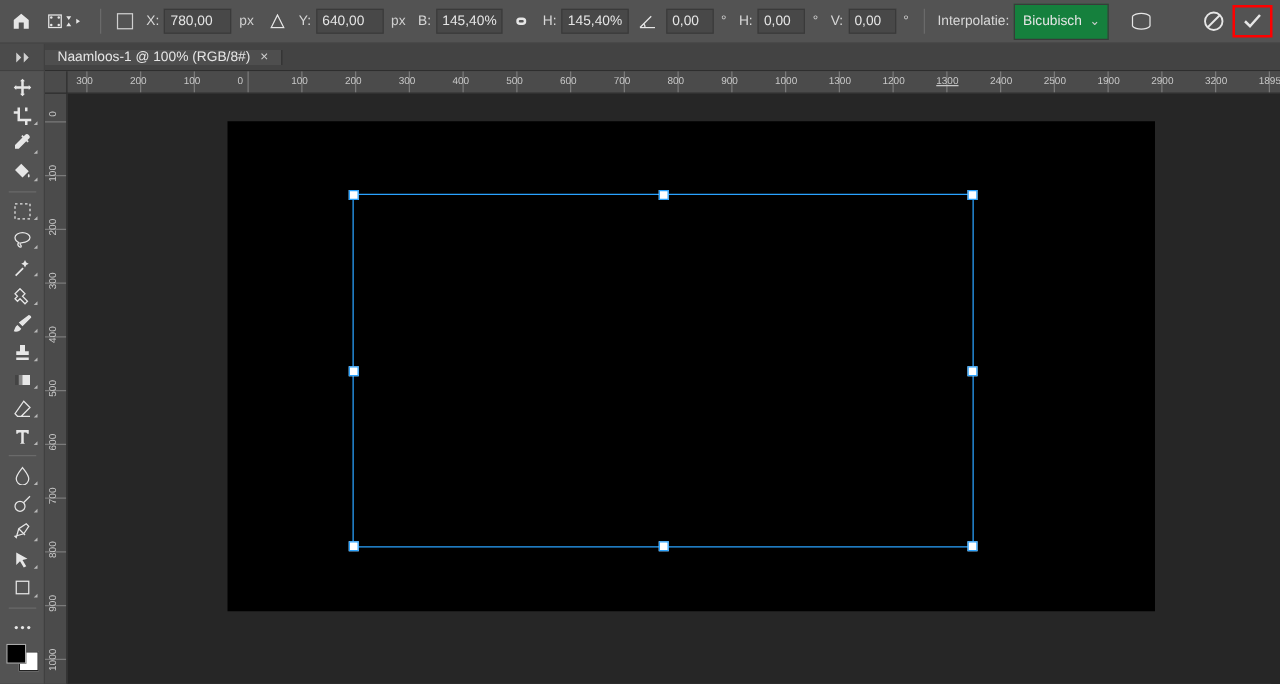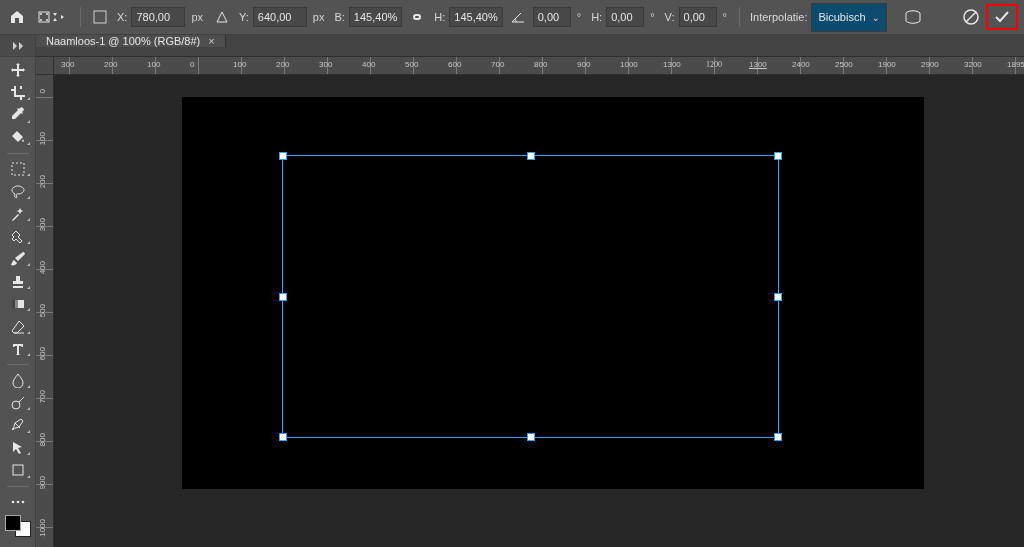--- a/index.html
+++ b/index.html
@@ -25,21 +25,21 @@
     color: #e6e6e6; cursor: pointer;
   }
   .ob-label { color: #d8d8d8; margin-left: 2px; }
   .ob-field {
     height: 20px; background: #484848; border: 1px solid #3a3a3a;
     color: #e6e6e6; padding: 0 4px; text-align: left;
     display: flex; align-items: center; min-width: 56px;
   }
   .ob-unit { color: #cfcfcf; margin-left: 2px; margin-right: 4px; }
   .ob-select {
-    height: 29px; background: #0c4a6e; border: 1px solid #3a3a3a;
+    height: 29px; background: #15803d; border: 1px solid #3a3a3a;
     color: #e6e6e6; padding: 0 6px; display: flex; align-items: center; gap: 6px;
   }
   .ob-select::after { content: "⌄"; font-size: 10px; color: #cfcfcf; }
   .spacer { flex: 1; }
   .redbox {
     border: 2px solid #ff0000;
     padding: 1px 4px; display: flex; align-items: center; justify-content: center;
   }
 
   
@@ -47,21 +47,21 @@
     position: absolute; left: 0; top: 35px; width: 36px; height: 22px;
     background: #4b4b4b;
     display: flex; align-items: center; justify-content: center;
     border-right: 1px solid #404040; border-bottom: 1px solid #404040;
     cursor: pointer;
   }
 
   
   .doc-tabs {
     position: absolute; left: 36px; top: 35px; right: 0; height: 22px;
-    background: #434343; display: flex; align-items: flex-start;
+    background: #434343; display: flex; align-items: center;
     border-bottom: 1px solid #2e2e2e;
   }
   .doc-tab {
     display: flex; align-items: center; gap: 8px;
     padding: 0 10px; background: #4e4e4e; color: #e6e6e6;
     border-right: 1px solid #2e2e2e;
     font-size: 11px;
   }
   .doc-tab .close { color: #cfcfcf; cursor: pointer; }
 
@@ -415,21 +415,21 @@
     <div class="label" style="left: 455px;">700</div>
     <div class="tick" style="left: 506px;"></div>
     <div class="label" style="left: 498px;">800</div>
     <div class="tick" style="left: 549px;"></div>
     <div class="label" style="left: 541px;">900</div>
     <div class="tick" style="left: 592px;"></div>
     <div class="label" style="left: 584px;">1000</div>
     <div class="tick" style="left: 635px;"></div>
     <div class="label" style="left: 627px;">1300</div>
     <div class="tick" style="left: 678px;"></div>
-    <div class="label" style="left: 670px; font-family: Liberation Serif, serif;">1200</div>
+    <div class="label" style="left: 670px;">1200</div>
     <div class="tick" style="left: 721px;"></div>
     <div class="label" style="left: 713px; text-decoration: underline;">1300</div>
     <div class="tick" style="left: 764px;"></div>
     <div class="label" style="left: 756px;">2400</div>
     <div class="tick" style="left: 807px;"></div>
     <div class="label" style="left: 799px;">2500</div>
     <div class="tick" style="left: 850px;"></div>
     <div class="label" style="left: 842px;">1900</div>
     <div class="tick" style="left: 893px;"></div>
     <div class="label" style="left: 885px;">2900</div>

